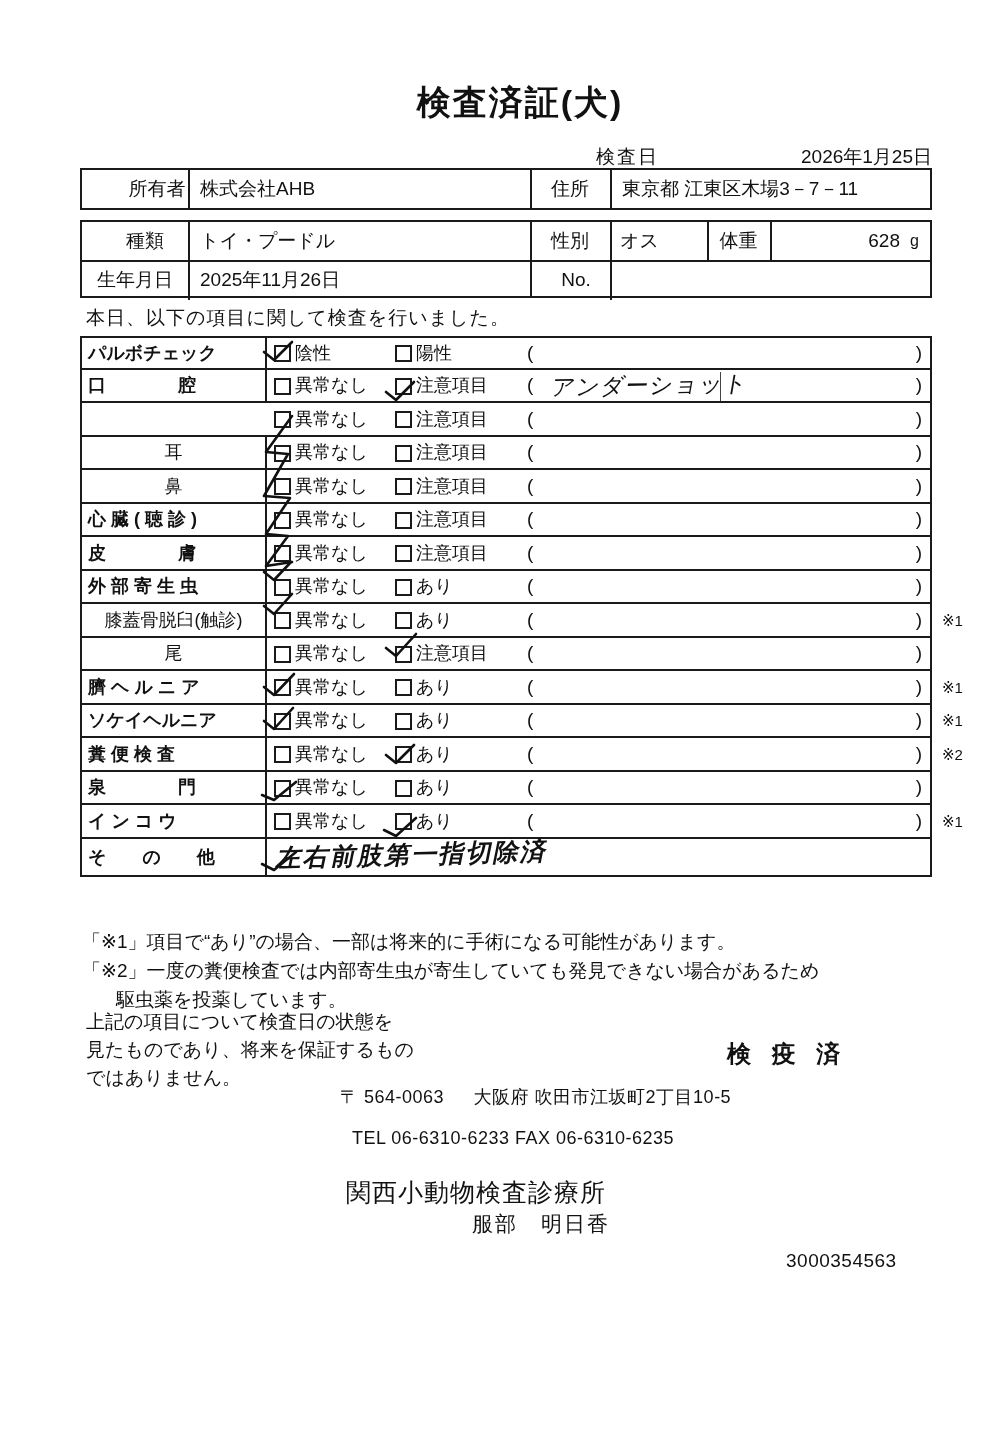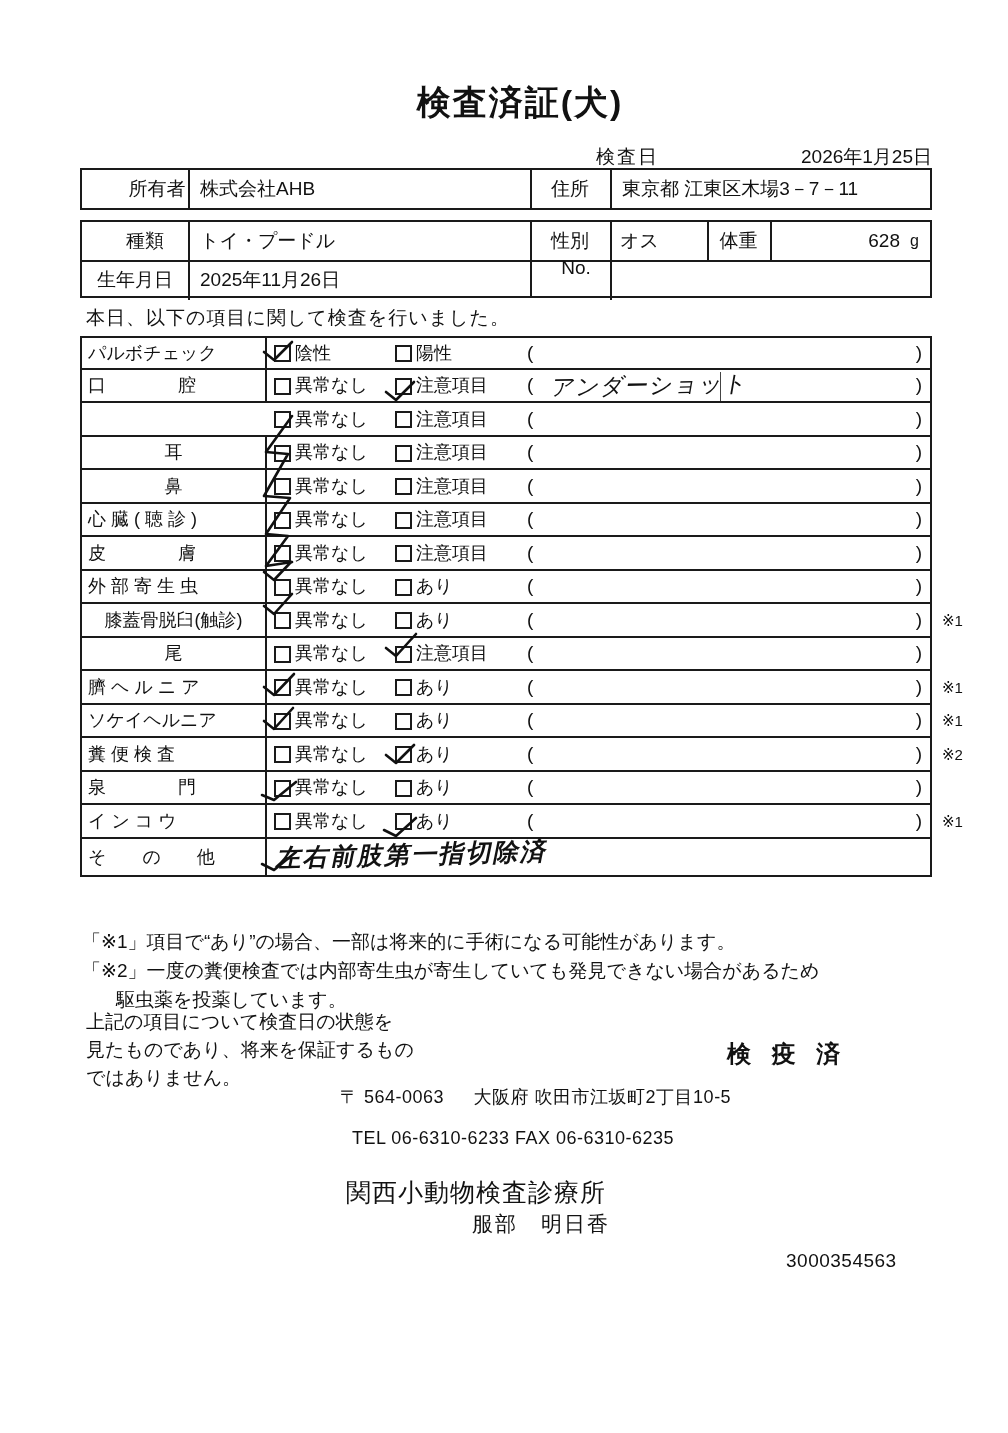--- a/index.html
+++ b/index.html
@@ -45,21 +45,21 @@
 
   
   #checklist{position:absolute;left:80px;top:336px;width:852px;}
   .row{position:relative;box-sizing:border-box;height:33.5px;border-left:2px solid #1a1a1a;border-right:2px solid #1a1a1a;border-bottom:2px solid #1a1a1a;}
   .row:first-child{border-top:2px solid #1a1a1a;}
   .rowlabel{
     position:absolute;left:0;top:0;width:185px;height:100%;
     box-sizing:border-box;border-right:2px solid #1a1a1a;
     display:flex;align-items:center;font-size:18px;padding:0 6px;
   }
-  .rowlabel.justify{justify-content:space-between;}
+  .rowlabel.justify{justify-content:space-between;font-weight:bold;}
   .rowlabel.center{justify-content:center;}
   .opt{position:absolute;top:0;height:100%;display:flex;align-items:center;font-size:18px;}
   .opt1{left:192px;}
   .opt2{left:313px;}
   .paren-l{position:absolute;left:445px;top:0;height:100%;display:flex;align-items:center;font-size:19px;}
   .paren-r{position:absolute;right:8px;top:0;height:100%;display:flex;align-items:center;font-size:19px;}
   .box{
     display:inline-block;width:13px;height:13px;
     border:2px solid #1a1a1a;margin-right:4px;position:relative;top:1px;
   }
@@ -138,21 +138,21 @@
     <div class="cell ctr" style="left:0;top:0;width:126px;height:38px;">種類</div>
     <div class="cell" style="left:118px;top:0;width:326px;height:38px;">トイ・プードル</div>
     <div class="cell ctr" style="left:448px;top:0;width:80px;height:38px;">性別</div>
     <div class="cell" style="left:538px;top:0;width:86px;height:38px;">オス</div>
     <div class="cell ctr" style="left:625px;top:0;width:63px;height:38px;">体重</div>
     <div class="cell rgt" style="left:688px;top:0;width:130px;height:38px;">628</div>
     <div class="cell" style="left:828px;top:0;width:24px;height:38px;font-size:16px;">g</div>
 
     <div class="cell ctr" style="left:0;top:38px;width:106px;height:40px;">生年月日</div>
     <div class="cell" style="left:118px;top:38px;width:326px;height:40px;">2025年11月26日</div>
-    <div class="cell ctr" style="left:448px;top:26px;width:92px;height:40px;">No.</div>
+    <div class="cell ctr" style="left:448px;top:38px;width:92px;height:40px;">No.</div>
   </div>
 
   <div class="today-note">本日、以下の項目に関して検査を行いました。</div>
 
   <div id="checklist">
       <div class="row">
         <div class="rowlabel justify">パルボチェック</div>
         <div class="opt opt1">
           <span class="box"></span>
           <span>陰性</span>

